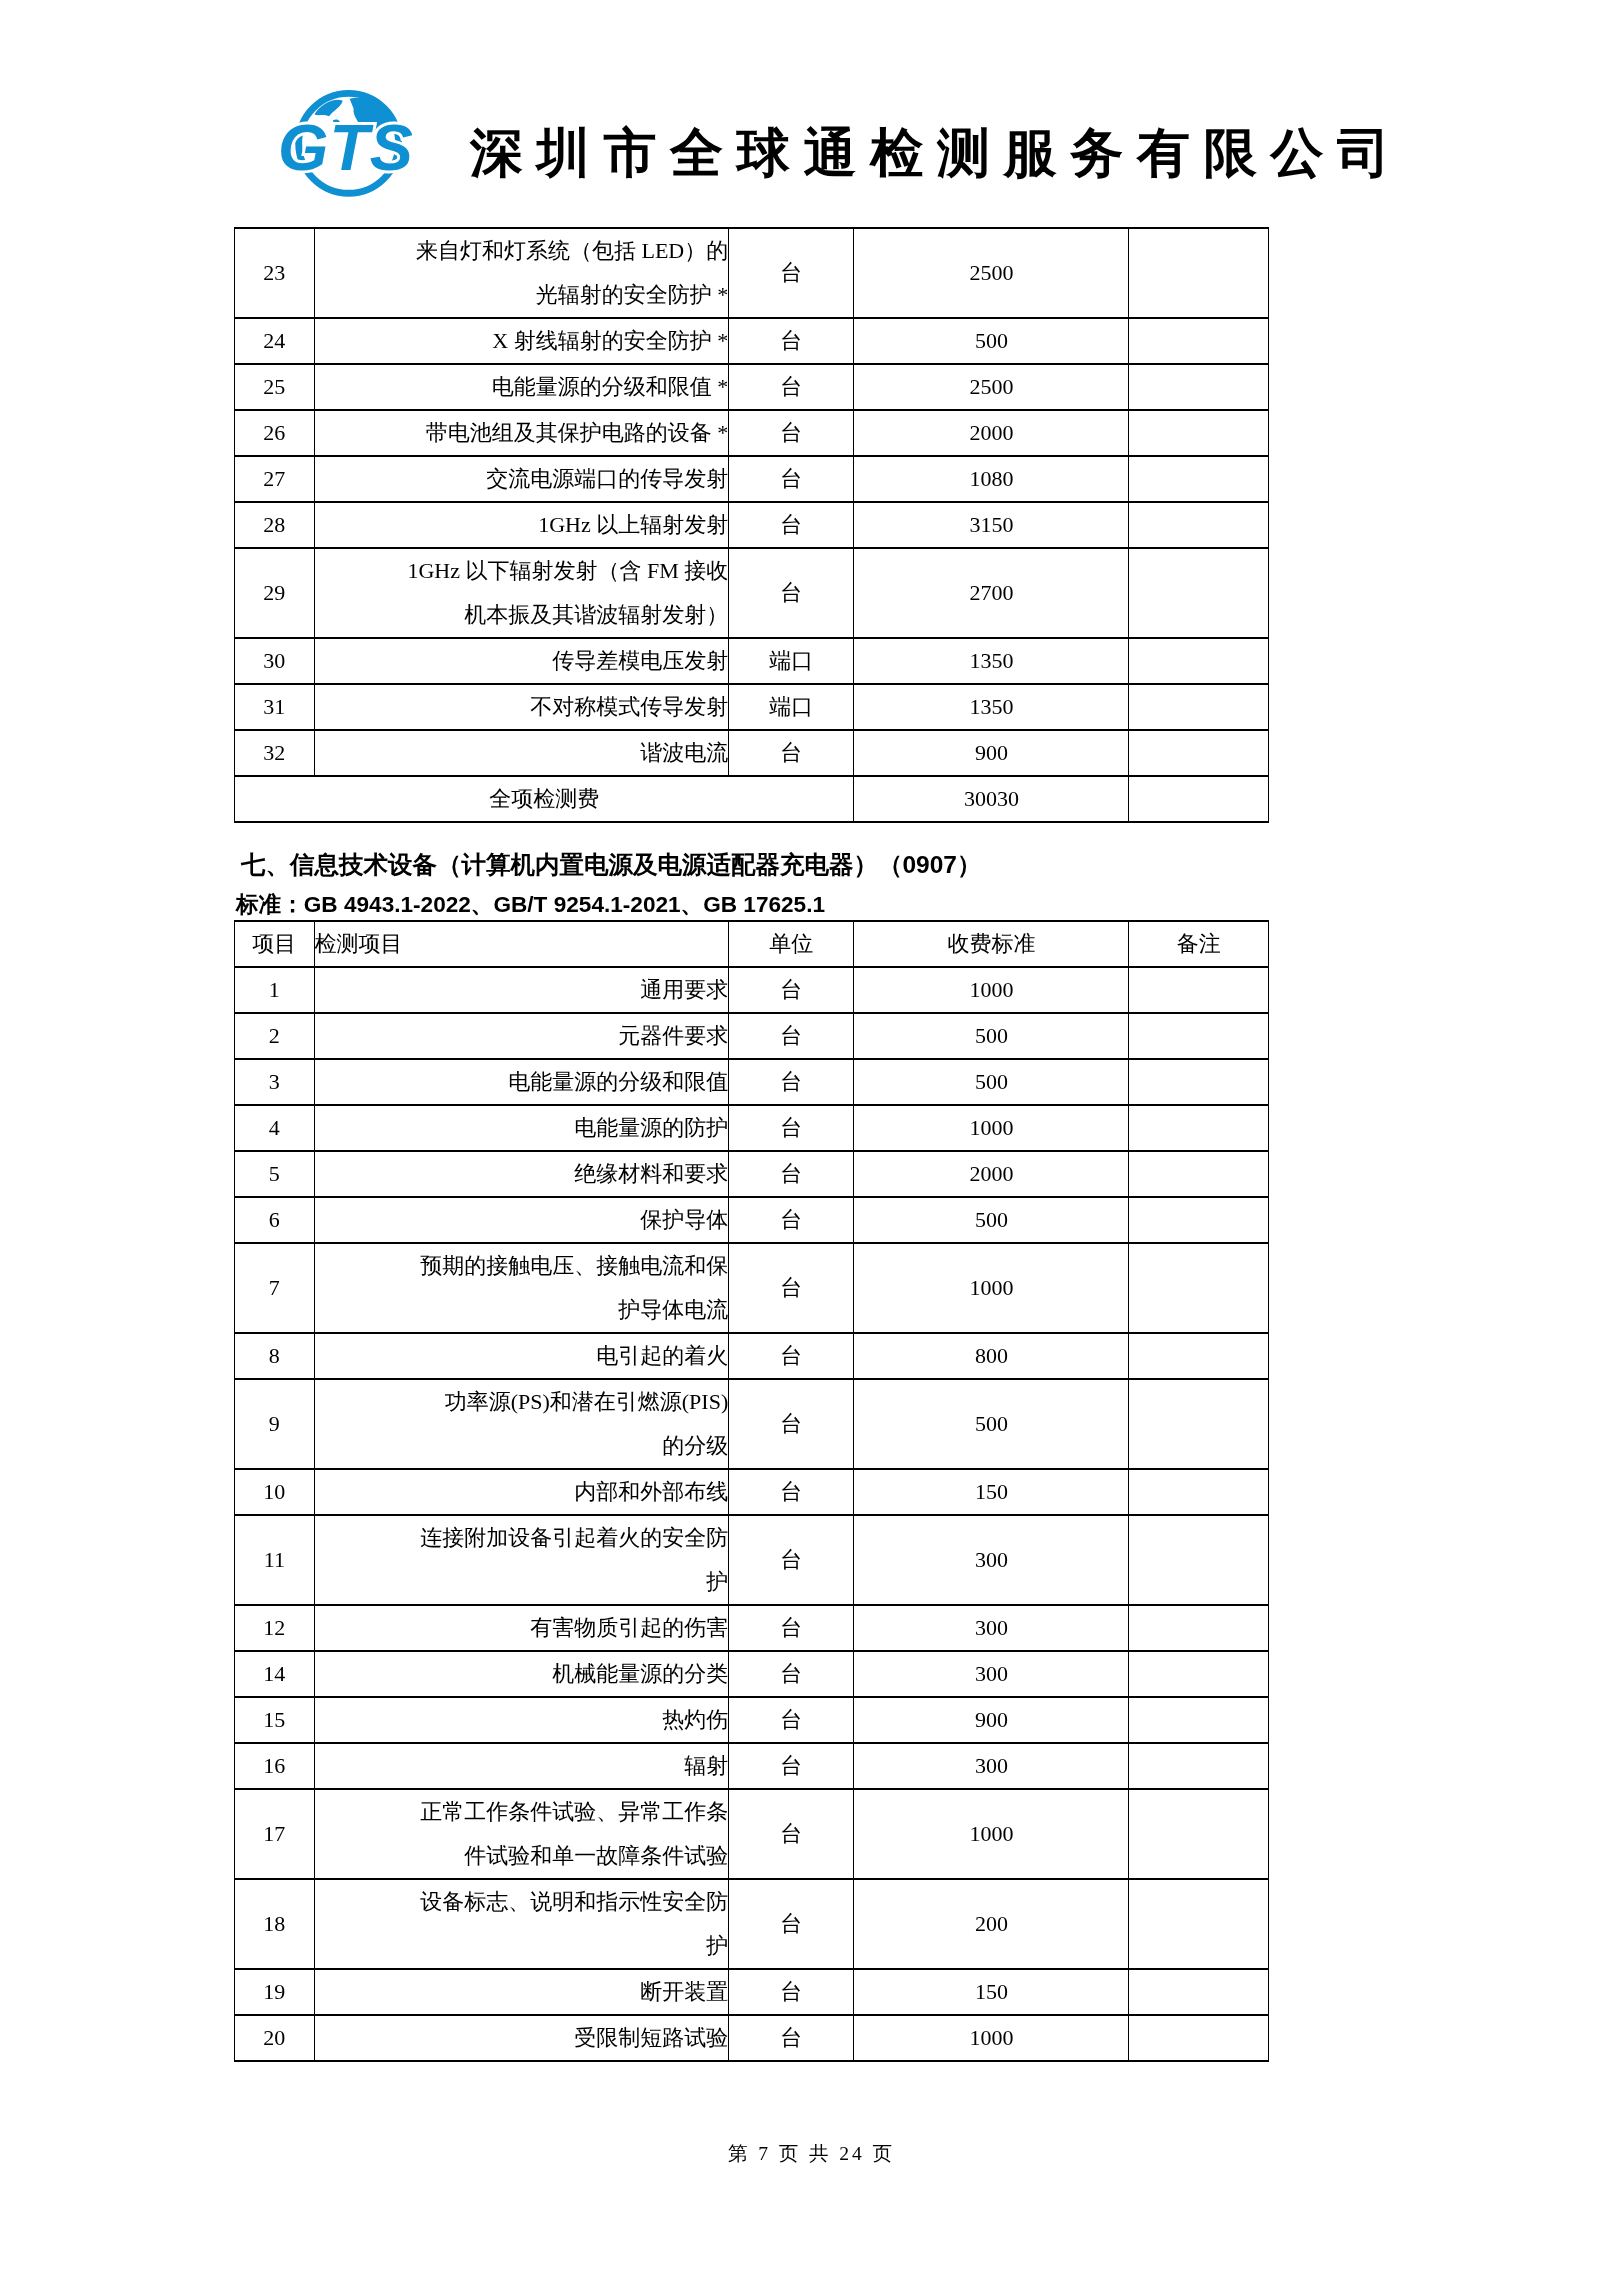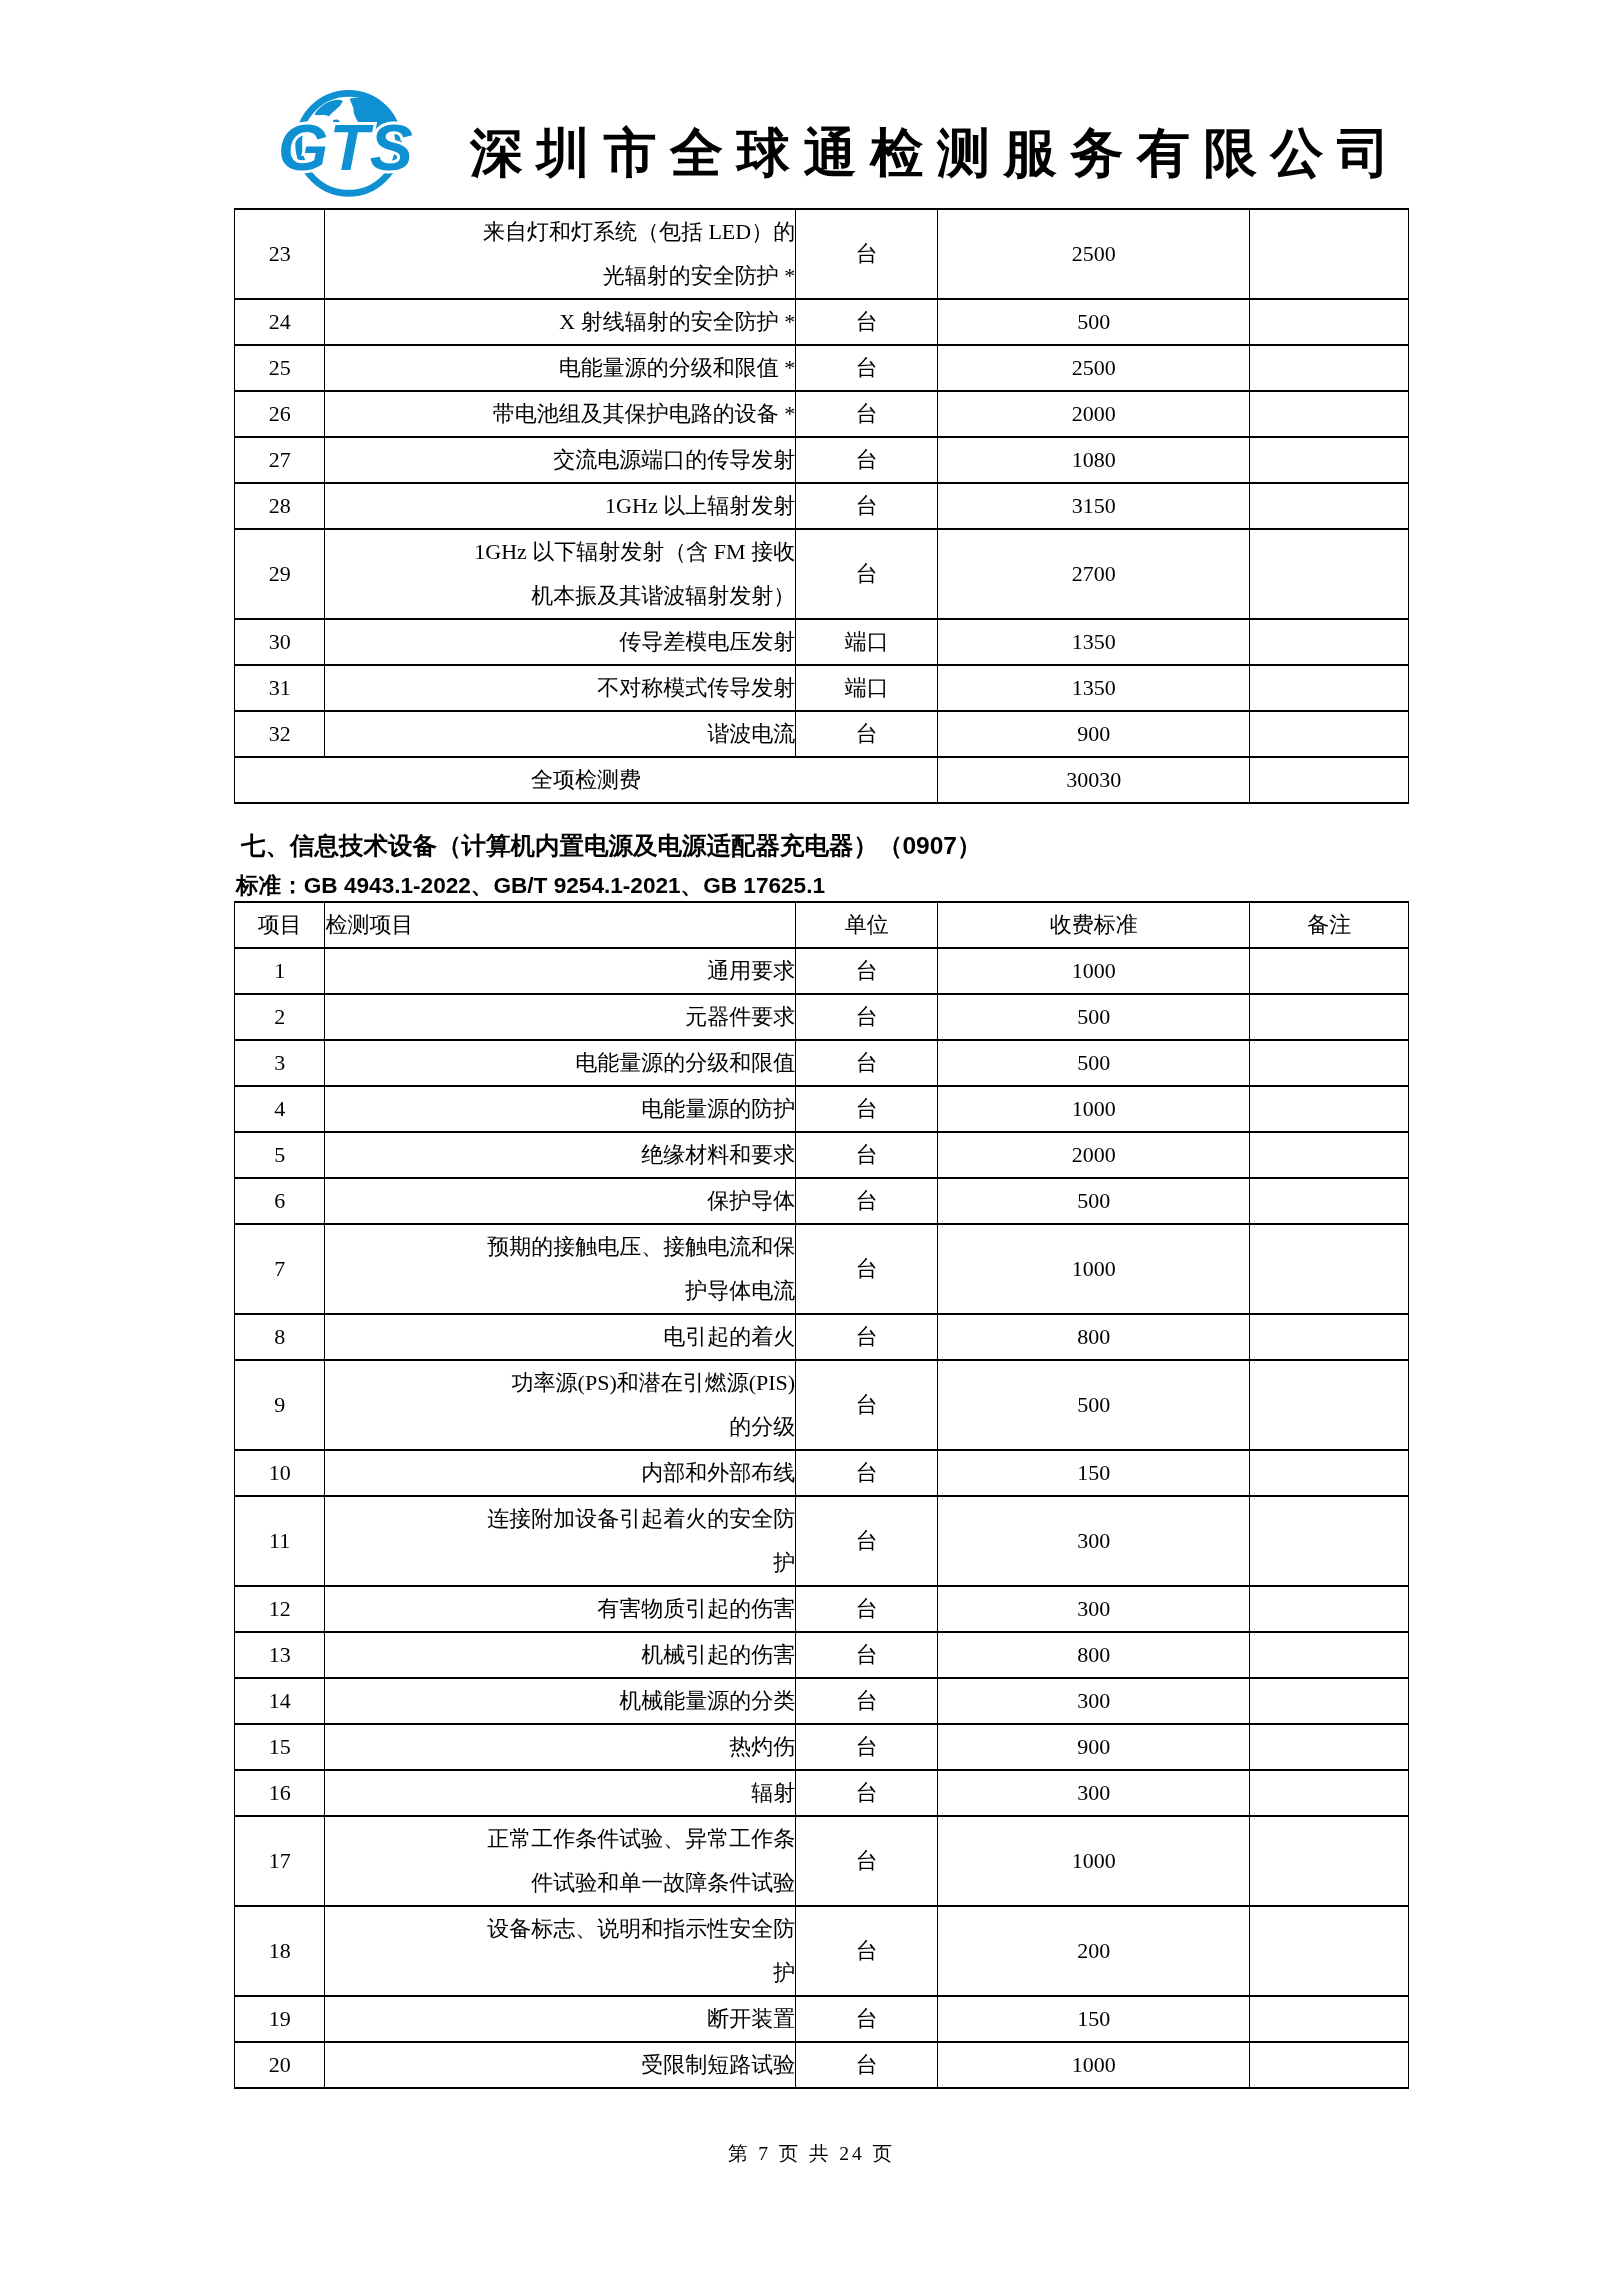--- a/index.html
+++ b/index.html
@@ -16,21 +16,21 @@
     width:162px; height:120px;
   }
   .company-name {
     position:absolute; left:470px; top:118px;
     font-size:53px; font-weight:bold; letter-spacing:13.7px;
     white-space:nowrap;
   }
 
   
   .content {
-    position:absolute; left:234px; top:208px; width:1175px;
+    position:absolute; left:234px; top:227px; width:1035px;
   }
 
   table.fee-table {
     border-collapse:collapse; width:100%; table-layout:fixed;
   }
   .fee-table td, .fee-table th {
     border:1.5px solid #000;
     border-top-width:2.5px; border-bottom-width:2.5px;
     font-size:22px; line-height:44px;
     vertical-align:middle; padding:0;
@@ -277,27 +277,20 @@
         <td class="remark-cell"></td>
       </tr>
       <tr>
         <td class="no-cell">12</td>
         <td class="item-cell">有害物质引起的伤害</td>
         <td class="unit-cell">台</td>
         <td class="fee-cell">300</td>
         <td class="remark-cell"></td>
       </tr>
       <tr>
-        <td class="no-cell">13</td>
-        <td class="item-cell">机械引起的伤害</td>
-        <td class="unit-cell">台</td>
-        <td class="fee-cell">800</td>
-        <td class="remark-cell"></td>
-      </tr>
-      <tr>
         <td class="no-cell">14</td>
         <td class="item-cell">机械能量源的分类</td>
         <td class="unit-cell">台</td>
         <td class="fee-cell">300</td>
         <td class="remark-cell"></td>
       </tr>
       <tr>
         <td class="no-cell">15</td>
         <td class="item-cell">热灼伤</td>
         <td class="unit-cell">台</td>

